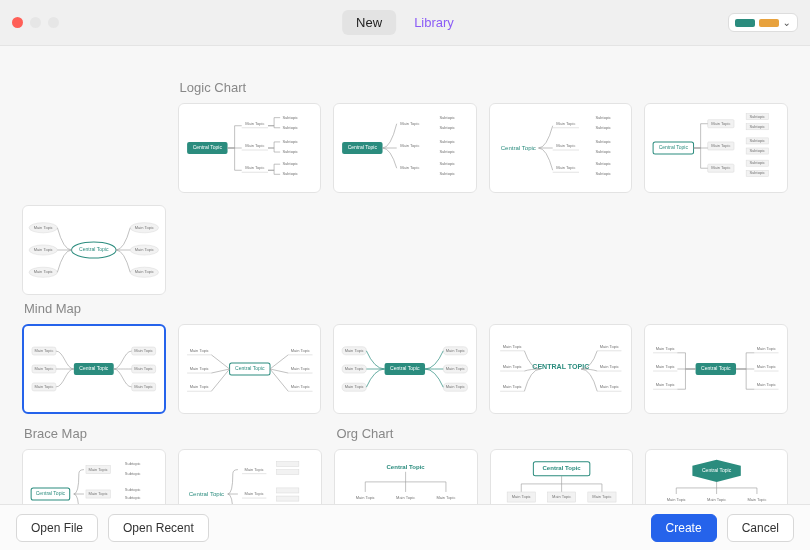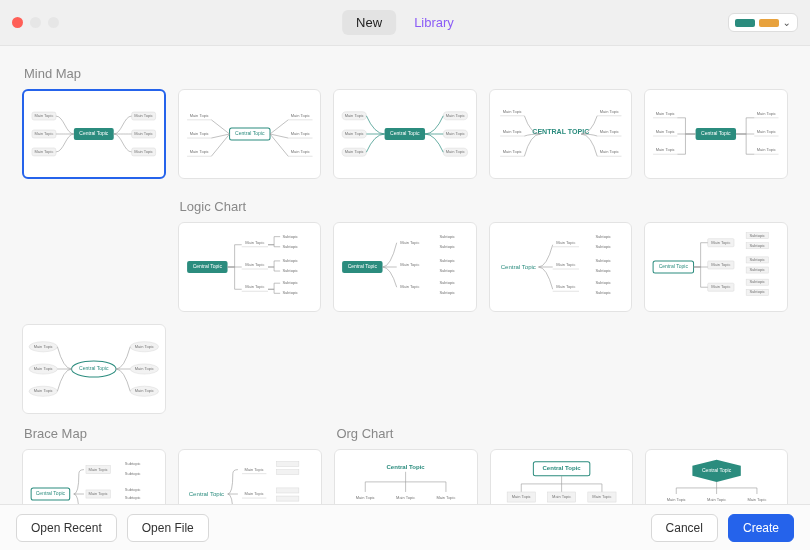--- a/index.html
+++ b/index.html
@@ -58,145 +58,20 @@
       <div class="tab">Library</div>
     </div>
     <div class="theme-pick">
       <span class="swatch" style="background:#2b8c7e"></span>
       <span class="swatch" style="background:#e8a23d"></span>
       <span class="chev">⌄</span>
     </div>
   </div>
 
   <div class="content">
-
-    <div class="sec-wrap">
-      <div class="sec-title">Mind Map</div>
-      <div class="grid5">
-        <div class="card sel">
-          <svg class="thumb-svg" viewBox="0 0 140 84">
-            <rect class="ct-box" x="50" y="36" width="40" height="12" rx="2"></rect>
-            <text class="ct-txt" x="70" y="42">Central Topic</text>
-            <rect class="nd-box" x="8" y="20" width="24" height="8" rx="2"></rect>
-              <text class="nd-txt" x="20" y="24">Main Topic</text>
-            <rect class="nd-box" x="8" y="38" width="24" height="8" rx="2"></rect>
-              <text class="nd-txt" x="20" y="42">Main Topic</text>
-            <rect class="nd-box" x="8" y="56" width="24" height="8" rx="2"></rect>
-              <text class="nd-txt" x="20" y="60">Main Topic</text>
-            <rect class="nd-box" x="108" y="20" width="24" height="8" rx="2"></rect>
-              <text class="nd-txt" x="120" y="24">Main Topic</text>
-            <rect class="nd-box" x="108" y="38" width="24" height="8" rx="2"></rect>
-              <text class="nd-txt" x="120" y="42">Main Topic</text>
-            <rect class="nd-box" x="108" y="56" width="24" height="8" rx="2"></rect>
-              <text class="nd-txt" x="120" y="60">Main Topic</text>
-            <path class="lnk" d="M50 42 C42 42 40 24 32 24"></path>
-              <path class="lnk" d="M50 42 C42 42 42 42 32 42"></path>
-              <path class="lnk" d="M50 42 C42 42 40 60 32 60"></path>
-            <path class="lnk" d="M90 42 C98 42 100 24 108 24"></path>
-              <path class="lnk" d="M90 42 C98 42 98 42 108 42"></path>
-              <path class="lnk" d="M90 42 C98 42 100 60 108 60"></path>
-          </svg>
-        </div>
-        <div class="card">
-          <svg class="thumb-svg" viewBox="0 0 140 84">
-            <rect class="ct-out" x="50" y="36" width="40" height="12" rx="2"></rect>
-            <text class="ct-txt dark" x="70" y="42">Central Topic</text>
-            <line class="nd-line" x1="8" y1="28" x2="32" y2="28"></line>
-              <text class="nd-txt" x="20" y="24">Main Topic</text>
-            <line class="nd-line" x1="8" y1="46" x2="32" y2="46"></line>
-              <text class="nd-txt" x="20" y="42">Main Topic</text>
-            <line class="nd-line" x1="8" y1="64" x2="32" y2="64"></line>
-              <text class="nd-txt" x="20" y="60">Main Topic</text>
-            <line class="nd-line" x1="108" y1="28" x2="132" y2="28"></line>
-              <text class="nd-txt" x="120" y="24">Main Topic</text>
-            <line class="nd-line" x1="108" y1="46" x2="132" y2="46"></line>
-              <text class="nd-txt" x="120" y="42">Main Topic</text>
-            <line class="nd-line" x1="108" y1="64" x2="132" y2="64"></line>
-              <text class="nd-txt" x="120" y="60">Main Topic</text>
-            <path class="lnk" d="M50 42 L32 28"></path>
-              <path class="lnk" d="M50 42 L32 46"></path>
-              <path class="lnk" d="M50 42 L32 64"></path>
-            <path class="lnk" d="M90 42 L108 28"></path>
-              <path class="lnk" d="M90 42 L108 46"></path>
-              <path class="lnk" d="M90 42 L108 64"></path>
-          </svg>
-        </div>
-        <div class="card">
-          <svg class="thumb-svg" viewBox="0 0 140 84">
-            <rect class="ct-box" x="50" y="36" width="40" height="12" rx="2"></rect>
-            <text class="ct-txt" x="70" y="42">Central Topic</text>
-            <rect class="nd-box" x="8" y="20" width="24" height="8" rx="4"></rect>
-              <text class="nd-txt" x="20" y="24">Main Topic</text>
-            <rect class="nd-box" x="8" y="38" width="24" height="8" rx="4"></rect>
-              <text class="nd-txt" x="20" y="42">Main Topic</text>
-            <rect class="nd-box" x="8" y="56" width="24" height="8" rx="4"></rect>
-              <text class="nd-txt" x="20" y="60">Main Topic</text>
-            <rect class="nd-box" x="108" y="20" width="24" height="8" rx="4"></rect>
-              <text class="nd-txt" x="120" y="24">Main Topic</text>
-            <rect class="nd-box" x="108" y="38" width="24" height="8" rx="4"></rect>
-              <text class="nd-txt" x="120" y="42">Main Topic</text>
-            <rect class="nd-box" x="108" y="56" width="24" height="8" rx="4"></rect>
-              <text class="nd-txt" x="120" y="60">Main Topic</text>
-            <path class="lnk-t" d="M50 42 Q40 42 32 24"></path>
-              <path class="lnk-t" d="M50 42 Q40 42 32 42"></path>
-              <path class="lnk-t" d="M50 42 Q40 42 32 60"></path>
-            <path class="lnk-t" d="M90 42 Q100 42 108 24"></path>
-              <path class="lnk-t" d="M90 42 Q100 42 108 42"></path>
-              <path class="lnk-t" d="M90 42 Q100 42 108 60"></path>
-          </svg>
-        </div>
-        <div class="card">
-          <svg class="thumb-svg" viewBox="0 0 140 84">
-            <text class="ct-txt dark" x="70" y="40" style="font-size:7px;font-weight:bold">CENTRAL TOPIC</text>
-            <text class="nd-txt" x="22" y="20">Main Topic</text>
-              <line class="nd-line" x1="10" y1="24" x2="34" y2="24"></line>
-            <text class="nd-txt" x="22" y="40">Main Topic</text>
-              <line class="nd-line" x1="10" y1="44" x2="34" y2="44"></line>
-            <text class="nd-txt" x="22" y="60">Main Topic</text>
-              <line class="nd-line" x1="10" y1="64" x2="34" y2="64"></line>
-            <text class="nd-txt" x="118" y="20">Main Topic</text>
-              <line class="nd-line" x1="106" y1="24" x2="130" y2="24"></line>
-            <text class="nd-txt" x="118" y="40">Main Topic</text>
-              <line class="nd-line" x1="106" y1="44" x2="130" y2="44"></line>
-            <text class="nd-txt" x="118" y="60">Main Topic</text>
-              <line class="nd-line" x1="106" y1="64" x2="130" y2="64"></line>
-            <path class="lnk" d="M50 42 Q40 42 34 24"></path>
-              <path class="lnk" d="M50 42 Q40 42 34 44"></path>
-              <path class="lnk" d="M50 42 Q40 42 34 64"></path>
-            <path class="lnk" d="M90 42 Q100 42 106 24"></path>
-              <path class="lnk" d="M90 42 Q100 42 106 44"></path>
-              <path class="lnk" d="M90 42 Q100 42 106 64"></path>
-          </svg>
-        </div>
-        <div class="card">
-          <svg class="thumb-svg" viewBox="0 0 140 84">
-            <rect class="ct-box" x="50" y="36" width="40" height="12" rx="2"></rect>
-            <text class="ct-txt" x="70" y="42">Central Topic</text>
-            <line class="nd-line" x1="8" y1="26" x2="32" y2="26"></line>
-              <text class="nd-txt" x="20" y="22">Main Topic</text>
-            <line class="nd-line" x1="8" y1="44" x2="32" y2="44"></line>
-              <text class="nd-txt" x="20" y="40">Main Topic</text>
-            <line class="nd-line" x1="8" y1="62" x2="32" y2="62"></line>
-              <text class="nd-txt" x="20" y="58">Main Topic</text>
-            <line class="nd-line" x1="108" y1="26" x2="132" y2="26"></line>
-              <text class="nd-txt" x="120" y="22">Main Topic</text>
-            <line class="nd-line" x1="108" y1="44" x2="132" y2="44"></line>
-              <text class="nd-txt" x="120" y="40">Main Topic</text>
-            <line class="nd-line" x1="108" y1="62" x2="132" y2="62"></line>
-              <text class="nd-txt" x="120" y="58">Main Topic</text>
-            <path class="lnk" d="M50 42 L40 42 L40 26 L32 26"></path>
-              <path class="lnk" d="M50 42 L32 42"></path>
-              <path class="lnk" d="M50 42 L40 42 L40 62 L32 62"></path>
-            <path class="lnk" d="M90 42 L100 42 L100 26 L108 26"></path>
-              <path class="lnk" d="M90 42 L108 42"></path>
-              <path class="lnk" d="M90 42 L100 42 L100 62 L108 62"></path>
-          </svg>
-        </div>
-      </div>
-    </div>
 
     <div class="sec-wrap" style="margin-top:14px">
       <div class="grid5">
         <div class="card" style="grid-row:2">
           <svg class="thumb-svg" viewBox="0 0 140 84">
             <ellipse class="ct-out" cx="70" cy="42" rx="22" ry="8"></ellipse>
             <text class="ct-txt dark" x="70" y="42">Central Topic</text>
             <ellipse class="nd-box" cx="20" cy="20" rx="14" ry="5"></ellipse>
               <text class="nd-txt" x="20" y="20">Main Topic</text>
             <ellipse class="nd-box" cx="20" cy="42" rx="14" ry="5"></ellipse>
@@ -310,20 +185,145 @@
                 <path class="lnk" d="M48 42 L55 42 L55 18 L62 18"></path>
                   <path class="lnk" d="M48 42 L62 42"></path>
                   <path class="lnk" d="M48 42 L55 42 L55 62 L62 62"></path>
               </svg>
             </div>
           </div>
         </div>
       </div>
     </div>
 
+    <div class="sec-wrap">
+      <div class="sec-title">Mind Map</div>
+      <div class="grid5">
+        <div class="card sel">
+          <svg class="thumb-svg" viewBox="0 0 140 84">
+            <rect class="ct-box" x="50" y="36" width="40" height="12" rx="2"></rect>
+            <text class="ct-txt" x="70" y="42">Central Topic</text>
+            <rect class="nd-box" x="8" y="20" width="24" height="8" rx="2"></rect>
+              <text class="nd-txt" x="20" y="24">Main Topic</text>
+            <rect class="nd-box" x="8" y="38" width="24" height="8" rx="2"></rect>
+              <text class="nd-txt" x="20" y="42">Main Topic</text>
+            <rect class="nd-box" x="8" y="56" width="24" height="8" rx="2"></rect>
+              <text class="nd-txt" x="20" y="60">Main Topic</text>
+            <rect class="nd-box" x="108" y="20" width="24" height="8" rx="2"></rect>
+              <text class="nd-txt" x="120" y="24">Main Topic</text>
+            <rect class="nd-box" x="108" y="38" width="24" height="8" rx="2"></rect>
+              <text class="nd-txt" x="120" y="42">Main Topic</text>
+            <rect class="nd-box" x="108" y="56" width="24" height="8" rx="2"></rect>
+              <text class="nd-txt" x="120" y="60">Main Topic</text>
+            <path class="lnk" d="M50 42 C42 42 40 24 32 24"></path>
+              <path class="lnk" d="M50 42 C42 42 42 42 32 42"></path>
+              <path class="lnk" d="M50 42 C42 42 40 60 32 60"></path>
+            <path class="lnk" d="M90 42 C98 42 100 24 108 24"></path>
+              <path class="lnk" d="M90 42 C98 42 98 42 108 42"></path>
+              <path class="lnk" d="M90 42 C98 42 100 60 108 60"></path>
+          </svg>
+        </div>
+        <div class="card">
+          <svg class="thumb-svg" viewBox="0 0 140 84">
+            <rect class="ct-out" x="50" y="36" width="40" height="12" rx="2"></rect>
+            <text class="ct-txt dark" x="70" y="42">Central Topic</text>
+            <line class="nd-line" x1="8" y1="28" x2="32" y2="28"></line>
+              <text class="nd-txt" x="20" y="24">Main Topic</text>
+            <line class="nd-line" x1="8" y1="46" x2="32" y2="46"></line>
+              <text class="nd-txt" x="20" y="42">Main Topic</text>
+            <line class="nd-line" x1="8" y1="64" x2="32" y2="64"></line>
+              <text class="nd-txt" x="20" y="60">Main Topic</text>
+            <line class="nd-line" x1="108" y1="28" x2="132" y2="28"></line>
+              <text class="nd-txt" x="120" y="24">Main Topic</text>
+            <line class="nd-line" x1="108" y1="46" x2="132" y2="46"></line>
+              <text class="nd-txt" x="120" y="42">Main Topic</text>
+            <line class="nd-line" x1="108" y1="64" x2="132" y2="64"></line>
+              <text class="nd-txt" x="120" y="60">Main Topic</text>
+            <path class="lnk" d="M50 42 L32 28"></path>
+              <path class="lnk" d="M50 42 L32 46"></path>
+              <path class="lnk" d="M50 42 L32 64"></path>
+            <path class="lnk" d="M90 42 L108 28"></path>
+              <path class="lnk" d="M90 42 L108 46"></path>
+              <path class="lnk" d="M90 42 L108 64"></path>
+          </svg>
+        </div>
+        <div class="card">
+          <svg class="thumb-svg" viewBox="0 0 140 84">
+            <rect class="ct-box" x="50" y="36" width="40" height="12" rx="2"></rect>
+            <text class="ct-txt" x="70" y="42">Central Topic</text>
+            <rect class="nd-box" x="8" y="20" width="24" height="8" rx="4"></rect>
+              <text class="nd-txt" x="20" y="24">Main Topic</text>
+            <rect class="nd-box" x="8" y="38" width="24" height="8" rx="4"></rect>
+              <text class="nd-txt" x="20" y="42">Main Topic</text>
+            <rect class="nd-box" x="8" y="56" width="24" height="8" rx="4"></rect>
+              <text class="nd-txt" x="20" y="60">Main Topic</text>
+            <rect class="nd-box" x="108" y="20" width="24" height="8" rx="4"></rect>
+              <text class="nd-txt" x="120" y="24">Main Topic</text>
+            <rect class="nd-box" x="108" y="38" width="24" height="8" rx="4"></rect>
+              <text class="nd-txt" x="120" y="42">Main Topic</text>
+            <rect class="nd-box" x="108" y="56" width="24" height="8" rx="4"></rect>
+              <text class="nd-txt" x="120" y="60">Main Topic</text>
+            <path class="lnk-t" d="M50 42 Q40 42 32 24"></path>
+              <path class="lnk-t" d="M50 42 Q40 42 32 42"></path>
+              <path class="lnk-t" d="M50 42 Q40 42 32 60"></path>
+            <path class="lnk-t" d="M90 42 Q100 42 108 24"></path>
+              <path class="lnk-t" d="M90 42 Q100 42 108 42"></path>
+              <path class="lnk-t" d="M90 42 Q100 42 108 60"></path>
+          </svg>
+        </div>
+        <div class="card">
+          <svg class="thumb-svg" viewBox="0 0 140 84">
+            <text class="ct-txt dark" x="70" y="40" style="font-size:7px;font-weight:bold">CENTRAL TOPIC</text>
+            <text class="nd-txt" x="22" y="20">Main Topic</text>
+              <line class="nd-line" x1="10" y1="24" x2="34" y2="24"></line>
+            <text class="nd-txt" x="22" y="40">Main Topic</text>
+              <line class="nd-line" x1="10" y1="44" x2="34" y2="44"></line>
+            <text class="nd-txt" x="22" y="60">Main Topic</text>
+              <line class="nd-line" x1="10" y1="64" x2="34" y2="64"></line>
+            <text class="nd-txt" x="118" y="20">Main Topic</text>
+              <line class="nd-line" x1="106" y1="24" x2="130" y2="24"></line>
+            <text class="nd-txt" x="118" y="40">Main Topic</text>
+              <line class="nd-line" x1="106" y1="44" x2="130" y2="44"></line>
+            <text class="nd-txt" x="118" y="60">Main Topic</text>
+              <line class="nd-line" x1="106" y1="64" x2="130" y2="64"></line>
+            <path class="lnk" d="M50 42 Q40 42 34 24"></path>
+              <path class="lnk" d="M50 42 Q40 42 34 44"></path>
+              <path class="lnk" d="M50 42 Q40 42 34 64"></path>
+            <path class="lnk" d="M90 42 Q100 42 106 24"></path>
+              <path class="lnk" d="M90 42 Q100 42 106 44"></path>
+              <path class="lnk" d="M90 42 Q100 42 106 64"></path>
+          </svg>
+        </div>
+        <div class="card">
+          <svg class="thumb-svg" viewBox="0 0 140 84">
+            <rect class="ct-box" x="50" y="36" width="40" height="12" rx="2"></rect>
+            <text class="ct-txt" x="70" y="42">Central Topic</text>
+            <line class="nd-line" x1="8" y1="26" x2="32" y2="26"></line>
+              <text class="nd-txt" x="20" y="22">Main Topic</text>
+            <line class="nd-line" x1="8" y1="44" x2="32" y2="44"></line>
+              <text class="nd-txt" x="20" y="40">Main Topic</text>
+            <line class="nd-line" x1="8" y1="62" x2="32" y2="62"></line>
+              <text class="nd-txt" x="20" y="58">Main Topic</text>
+            <line class="nd-line" x1="108" y1="26" x2="132" y2="26"></line>
+              <text class="nd-txt" x="120" y="22">Main Topic</text>
+            <line class="nd-line" x1="108" y1="44" x2="132" y2="44"></line>
+              <text class="nd-txt" x="120" y="40">Main Topic</text>
+            <line class="nd-line" x1="108" y1="62" x2="132" y2="62"></line>
+              <text class="nd-txt" x="120" y="58">Main Topic</text>
+            <path class="lnk" d="M50 42 L40 42 L40 26 L32 26"></path>
+              <path class="lnk" d="M50 42 L32 42"></path>
+              <path class="lnk" d="M50 42 L40 42 L40 62 L32 62"></path>
+            <path class="lnk" d="M90 42 L100 42 L100 26 L108 26"></path>
+              <path class="lnk" d="M90 42 L108 42"></path>
+              <path class="lnk" d="M90 42 L100 42 L100 62 L108 62"></path>
+          </svg>
+        </div>
+      </div>
+    </div>
+
     <div class="row2">
       <div class="col" style="flex:0 0 calc(40% - 6px)">
         <div class="sec-title">Brace Map</div>
         <div class="inrow">
           <div class="card">
             <svg class="thumb-svg" viewBox="0 0 140 84">
               <rect class="ct-out" x="8" y="36" width="38" height="12" rx="2"></rect>
                 <text class="ct-txt dark" x="27" y="42">Central Topic</text>
               <path class="lnk" d="M50 42 Q55 42 55 22 Q55 18 60 18 M50 42 Q55 42 55 62 Q55 66 60 66 M50 42 L60 42"></path>
               <rect class="nd-box" x="62" y="14" width="24" height="8"></rect>
@@ -413,20 +413,20 @@
                 <text class="nd-txt" x="118" y="64">Subtopic</text>
             </svg>
           </div>
         </div>
       </div>
     </div>
 
   </div>
 
   <div class="footer">
+    <button class="btn">Open File</button>
     <button class="btn">Open Recent</button>
-    <button class="btn">Open File</button>
     <div class="spacer"></div>
+    <button class="btn primary">Create</button>
     <button class="btn">Cancel</button>
-    <button class="btn primary">Create</button>
   </div>
 
 </div>
 
 </body></html>

